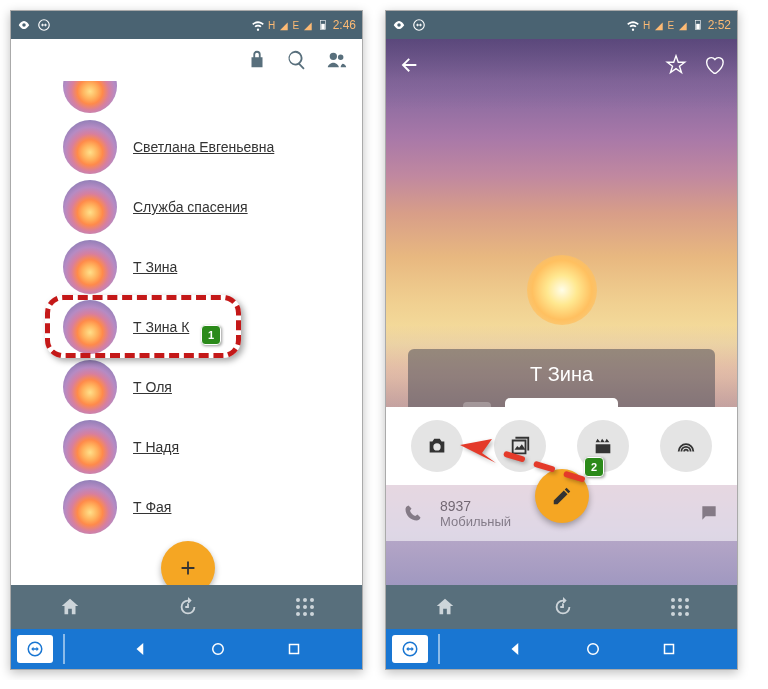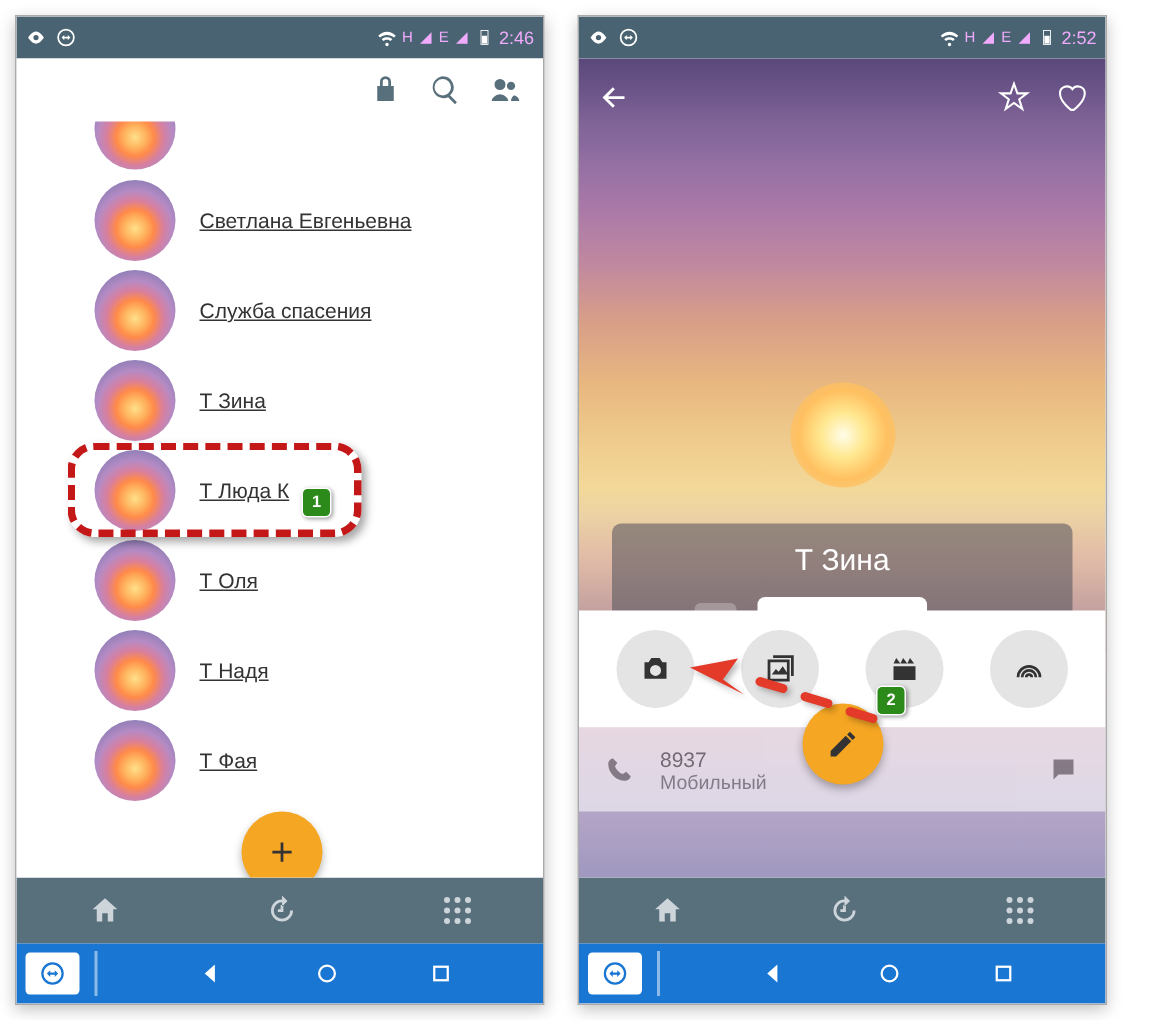--- a/index.html
+++ b/index.html
@@ -1,21 +1,21 @@
 <!DOCTYPE html>
 <html><head>
 <meta charset="utf-8">
 <style>
   * { box-sizing: border-box; margin: 0; padding: 0; }
   body { background: #fff; font-family: Arial, sans-serif; padding: 10px; }
   .wrap { display: flex; gap: 22px; }
   .phone { width: 353px; height: 660px; border: 1px solid #aaa; box-shadow: 0 3px 10px rgba(0,0,0,0.25); display: flex; flex-direction: column; overflow: hidden; background: #fff; }
 
   
-  .status { height: 28px; background: #4a6372; color: #f0abfc; display: flex; align-items: center; font-size: 12px; padding: 0 6px; }
+  .status { height: 28px; background: #4a6372; color: #fdba74; display: flex; align-items: center; font-size: 12px; padding: 0 6px; }
   .status .left { display: flex; gap: 6px; align-items: center; }
   .status .right { margin-left: auto; display: flex; gap: 3px; align-items: center; }
   .status svg { width: 14px; height: 14px; fill: #fff; }
   .sig { font-size: 10px; letter-spacing: 1px; }
 
   
   .header1 { height: 42px; background: #fff; display: flex; align-items: center; justify-content: flex-end; gap: 18px; padding: 0 14px; }
   .header1 .hicon { width: 22px; height: 22px; fill: #586f7c; }
 
   
@@ -138,21 +138,21 @@
     <div class="row">
       <div class="avatar sunset"></div>
       <div class="name">Служба спасения</div>
     </div>
     <div class="row">
       <div class="avatar sunset"></div>
       <div class="name">Т Зина</div>
     </div>
     <div class="row">
       <div class="avatar sunset"></div>
-      <div class="name">Т Люда К</div>
+      <div class="name">Т Зина К</div>
     </div>
     <div class="row">
       <div class="avatar sunset"></div>
       <div class="name">Т Оля</div>
     </div>
     <div class="row">
       <div class="avatar sunset"></div>
       <div class="name">Т Надя</div>
     </div>
     <div class="row">

